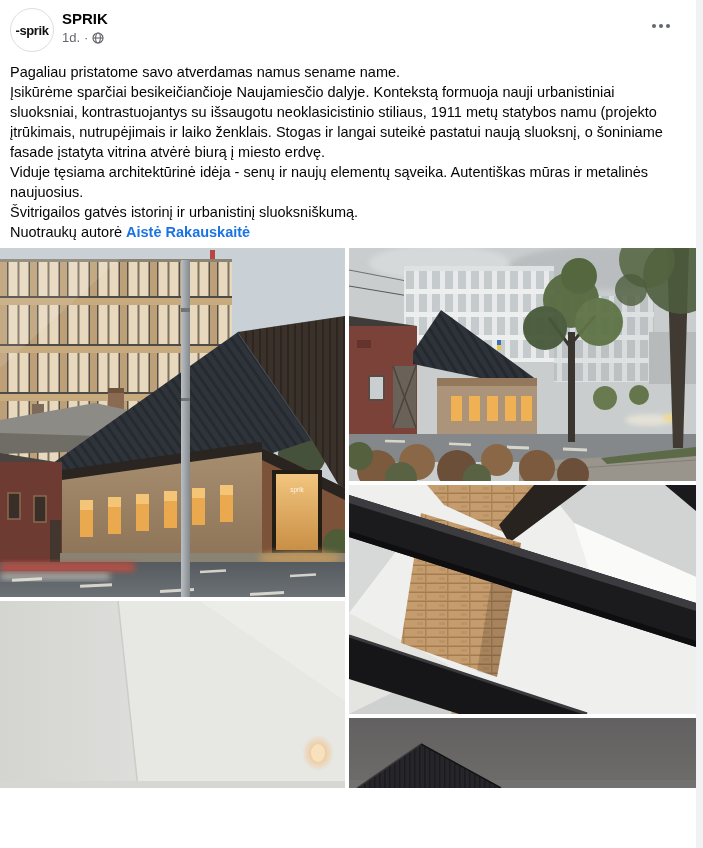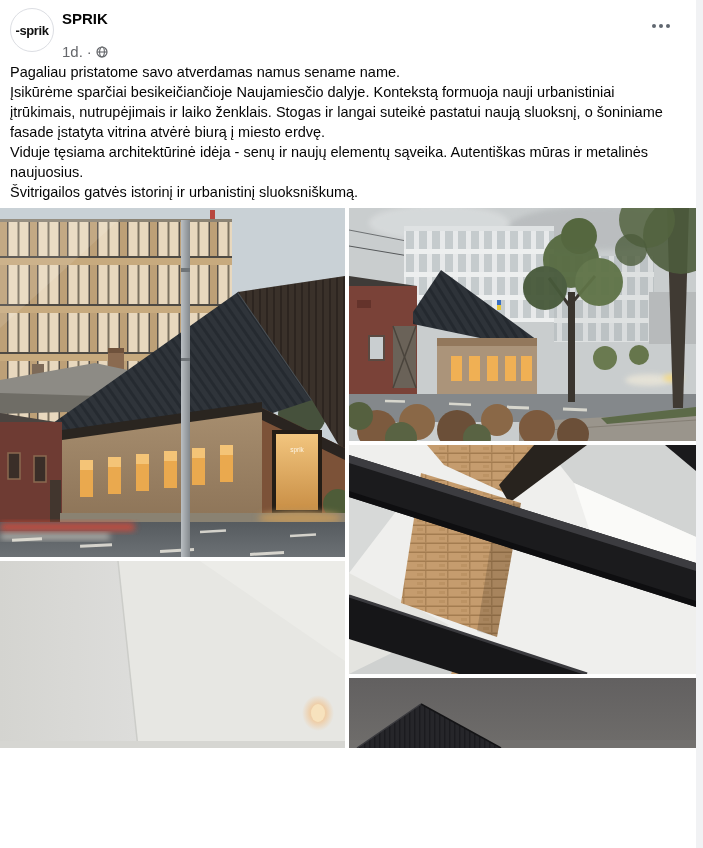--- a/index.html
+++ b/index.html
@@ -8,21 +8,21 @@
   .page { position:relative; width:703px; height:848px; overflow:hidden; background:#fff; }
   .scroll-strip { position:absolute; top:0; right:0; width:7px; height:848px; background:#f1f2f4; z-index:50; }
 
   
   .post-header { position:relative; height:52px; padding:8px 10px 0 10px; }
   .avatar { position:absolute; left:10px; top:8px; width:44px; height:44px; border-radius:50%;
             background:#fff; border:1px solid #dcdee3; display:flex; align-items:center; justify-content:center; }
   .avatar .logo { font-size:13px; font-weight:700; color:#101010; letter-spacing:-0.4px; }
   .head-text { position:absolute; left:62px; top:9px; }
   .author { font-size:15px; font-weight:700; color:#050505; line-height:19px; }
-  .meta { display:flex; align-items:center; gap:4px; margin-top:16px; font-size:15px; color:#65676b; line-height:16px; }
+  .meta { display:flex; align-items:center; gap:4px; margin-top:2px; font-size:13px; color:#65676b; line-height:16px; }
   .more-btn { position:absolute; top:16px; right:28px; width:28px; height:20px; display:flex;
               align-items:center; justify-content:center; gap:3px; cursor:pointer; border-radius:4px; }
   .more-btn i { width:4px; height:4px; border-radius:50%; background:#606770; display:block; }
 
   
   .post-body { padding:10px 10px 0 10px; width:696px; overflow:hidden; }
   .tline { font-size:14.5px; line-height:20px; color:#050505; white-space:nowrap; }
   .credit-link { color:#1b74e4; font-weight:600; text-decoration:none; margin-left:4px; cursor:pointer; }
 
   
@@ -59,25 +59,29 @@
     <div class="more-btn" title="">
       <i></i>
         <i></i>
         <i></i>
     </div>
   </div>
 
   <div class="post-body">
     <div class="tline">Pagaliau pristatome savo atverdamas namus sename name.</div>
     <div class="tline">Įsikūrėme sparčiai besikeičiančioje Naujamiesčio dalyje. Kontekstą formuoja nauji urbanistiniai</div>
+    <div class="tline">sluoksniai, kontrastuojantys su išsaugotu neoklasicistinio stiliaus, 1911 metų statybos namu (projekto</div>
     <div class="tline">įtrūkimais, nutrupėjimais ir laiko ženklais. Stogas ir langai suteikė pastatui naują sluoksnį, o šoniniame</div>
     <div class="tline">fasade įstatyta vitrina atvėrė biurą į miesto erdvę.</div>
     <div class="tline">Viduje tęsiama architektūrinė idėja - senų ir naujų elementų sąveika. Autentiškas mūras ir metalinės</div>
     <div class="tline">naujuosius.</div>
     <div class="tline">Švitrigailos gatvės istorinį ir urbanistinį sluoksniškumą.</div>
+    <div class="tline">
+      <span>Nuotraukų autorė</span><a class="credit-link">Aistė Rakauskaitė</a>
+    </div>
   </div>
 
   <div class="grid">
 
     <div class="ph ph-left-1">
       <svg width="345" height="349" viewBox="0 0 345 349">
         <defs>
           <pattern id="p1win" width="30" height="48" patternUnits="userSpaceOnUse">
             <rect width="30" height="48" fill="#e8d8be"></rect>
             <rect width="7" height="48" fill="#bda077"></rect>

